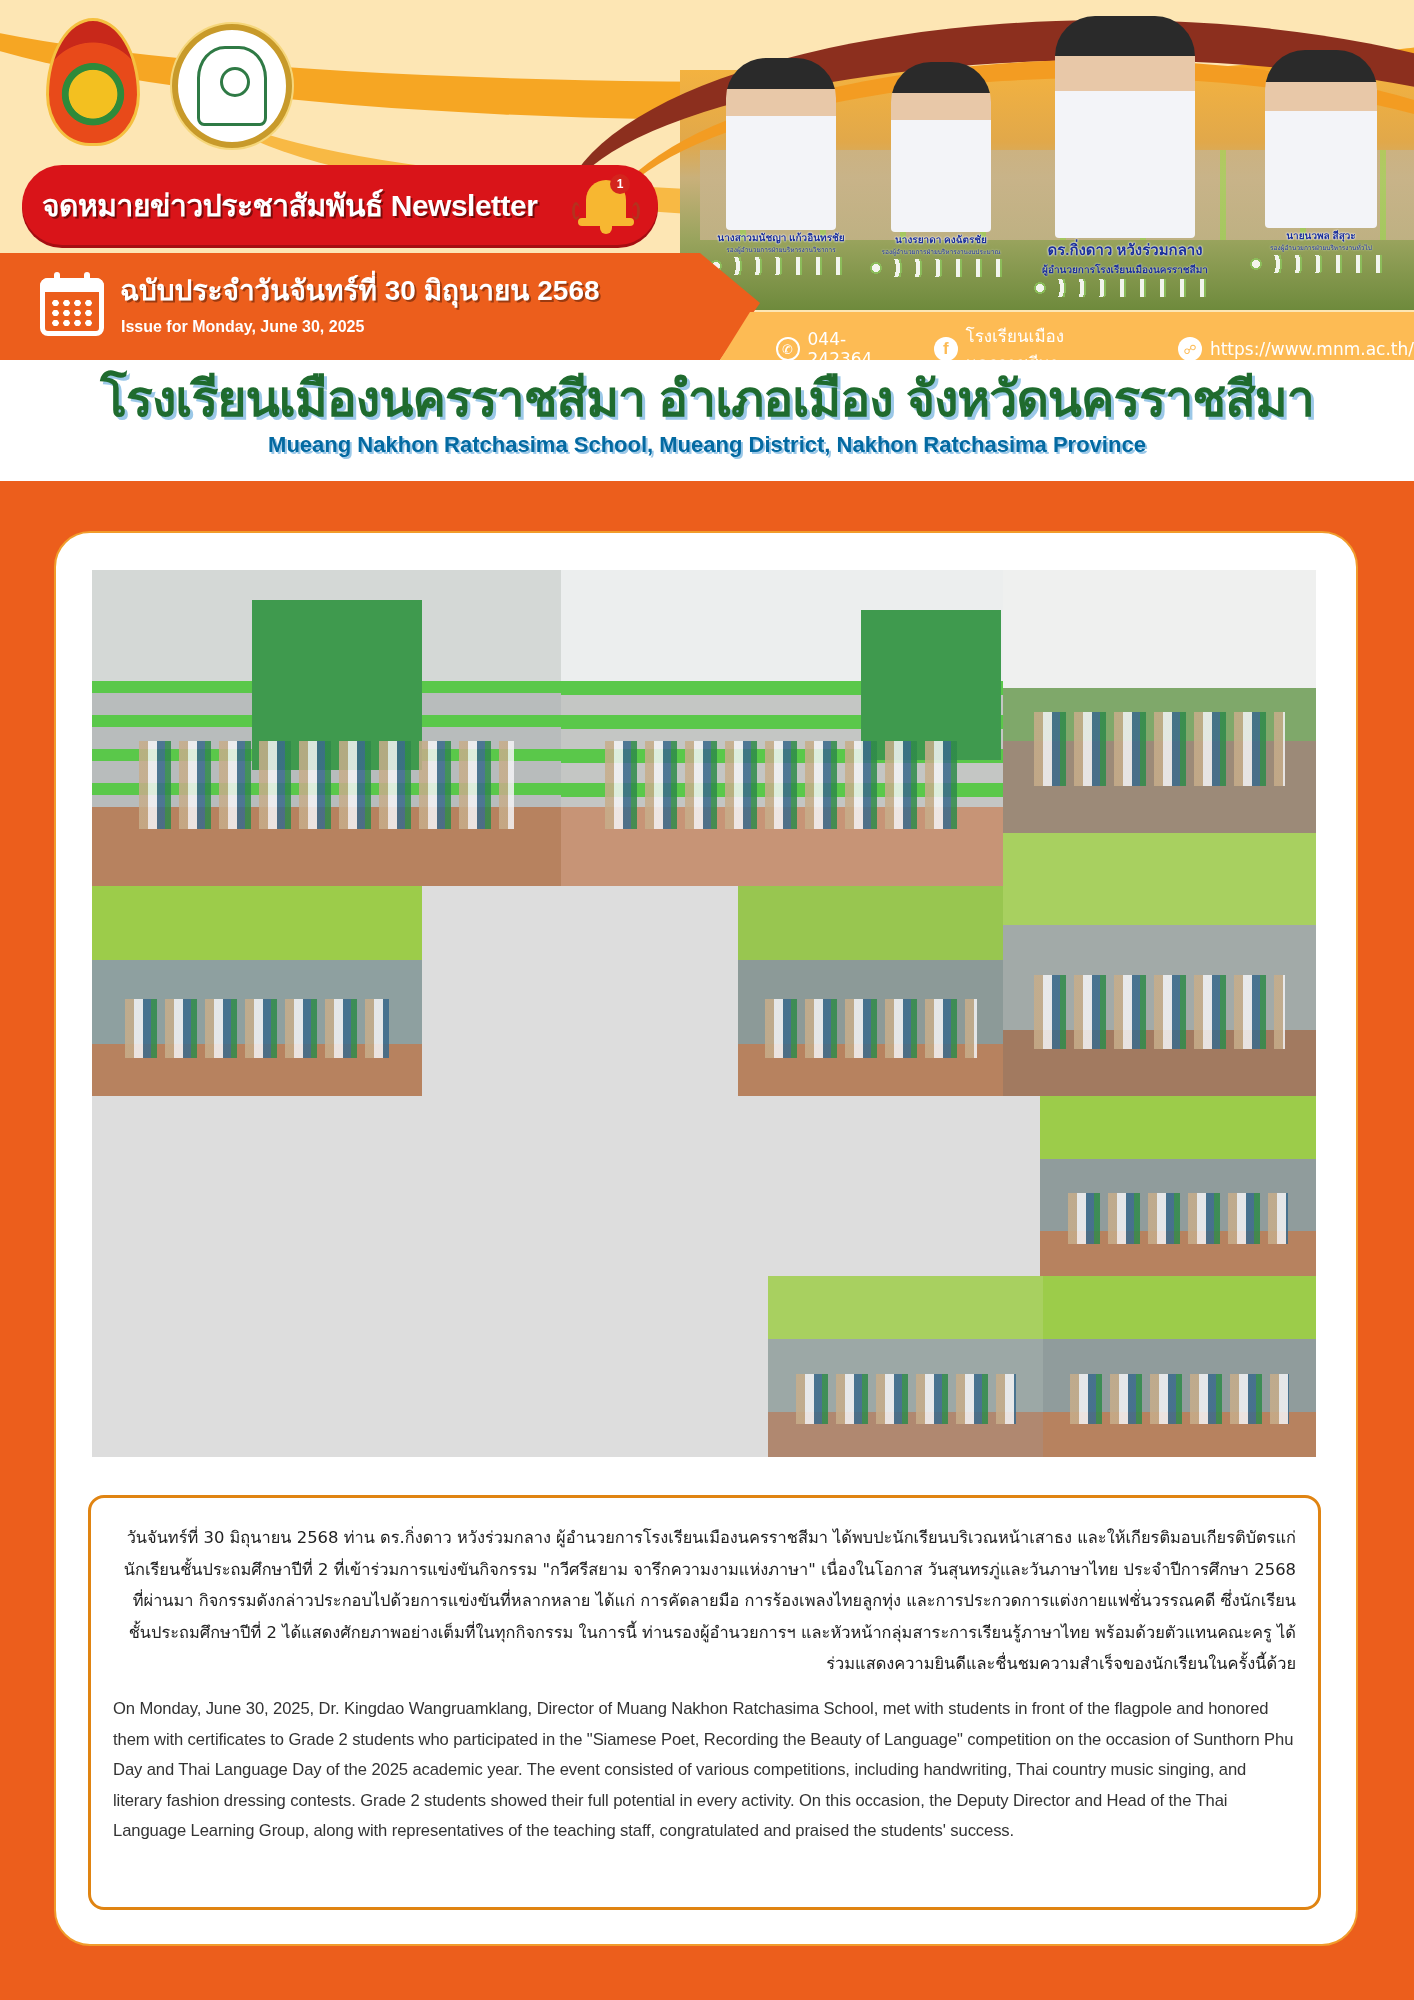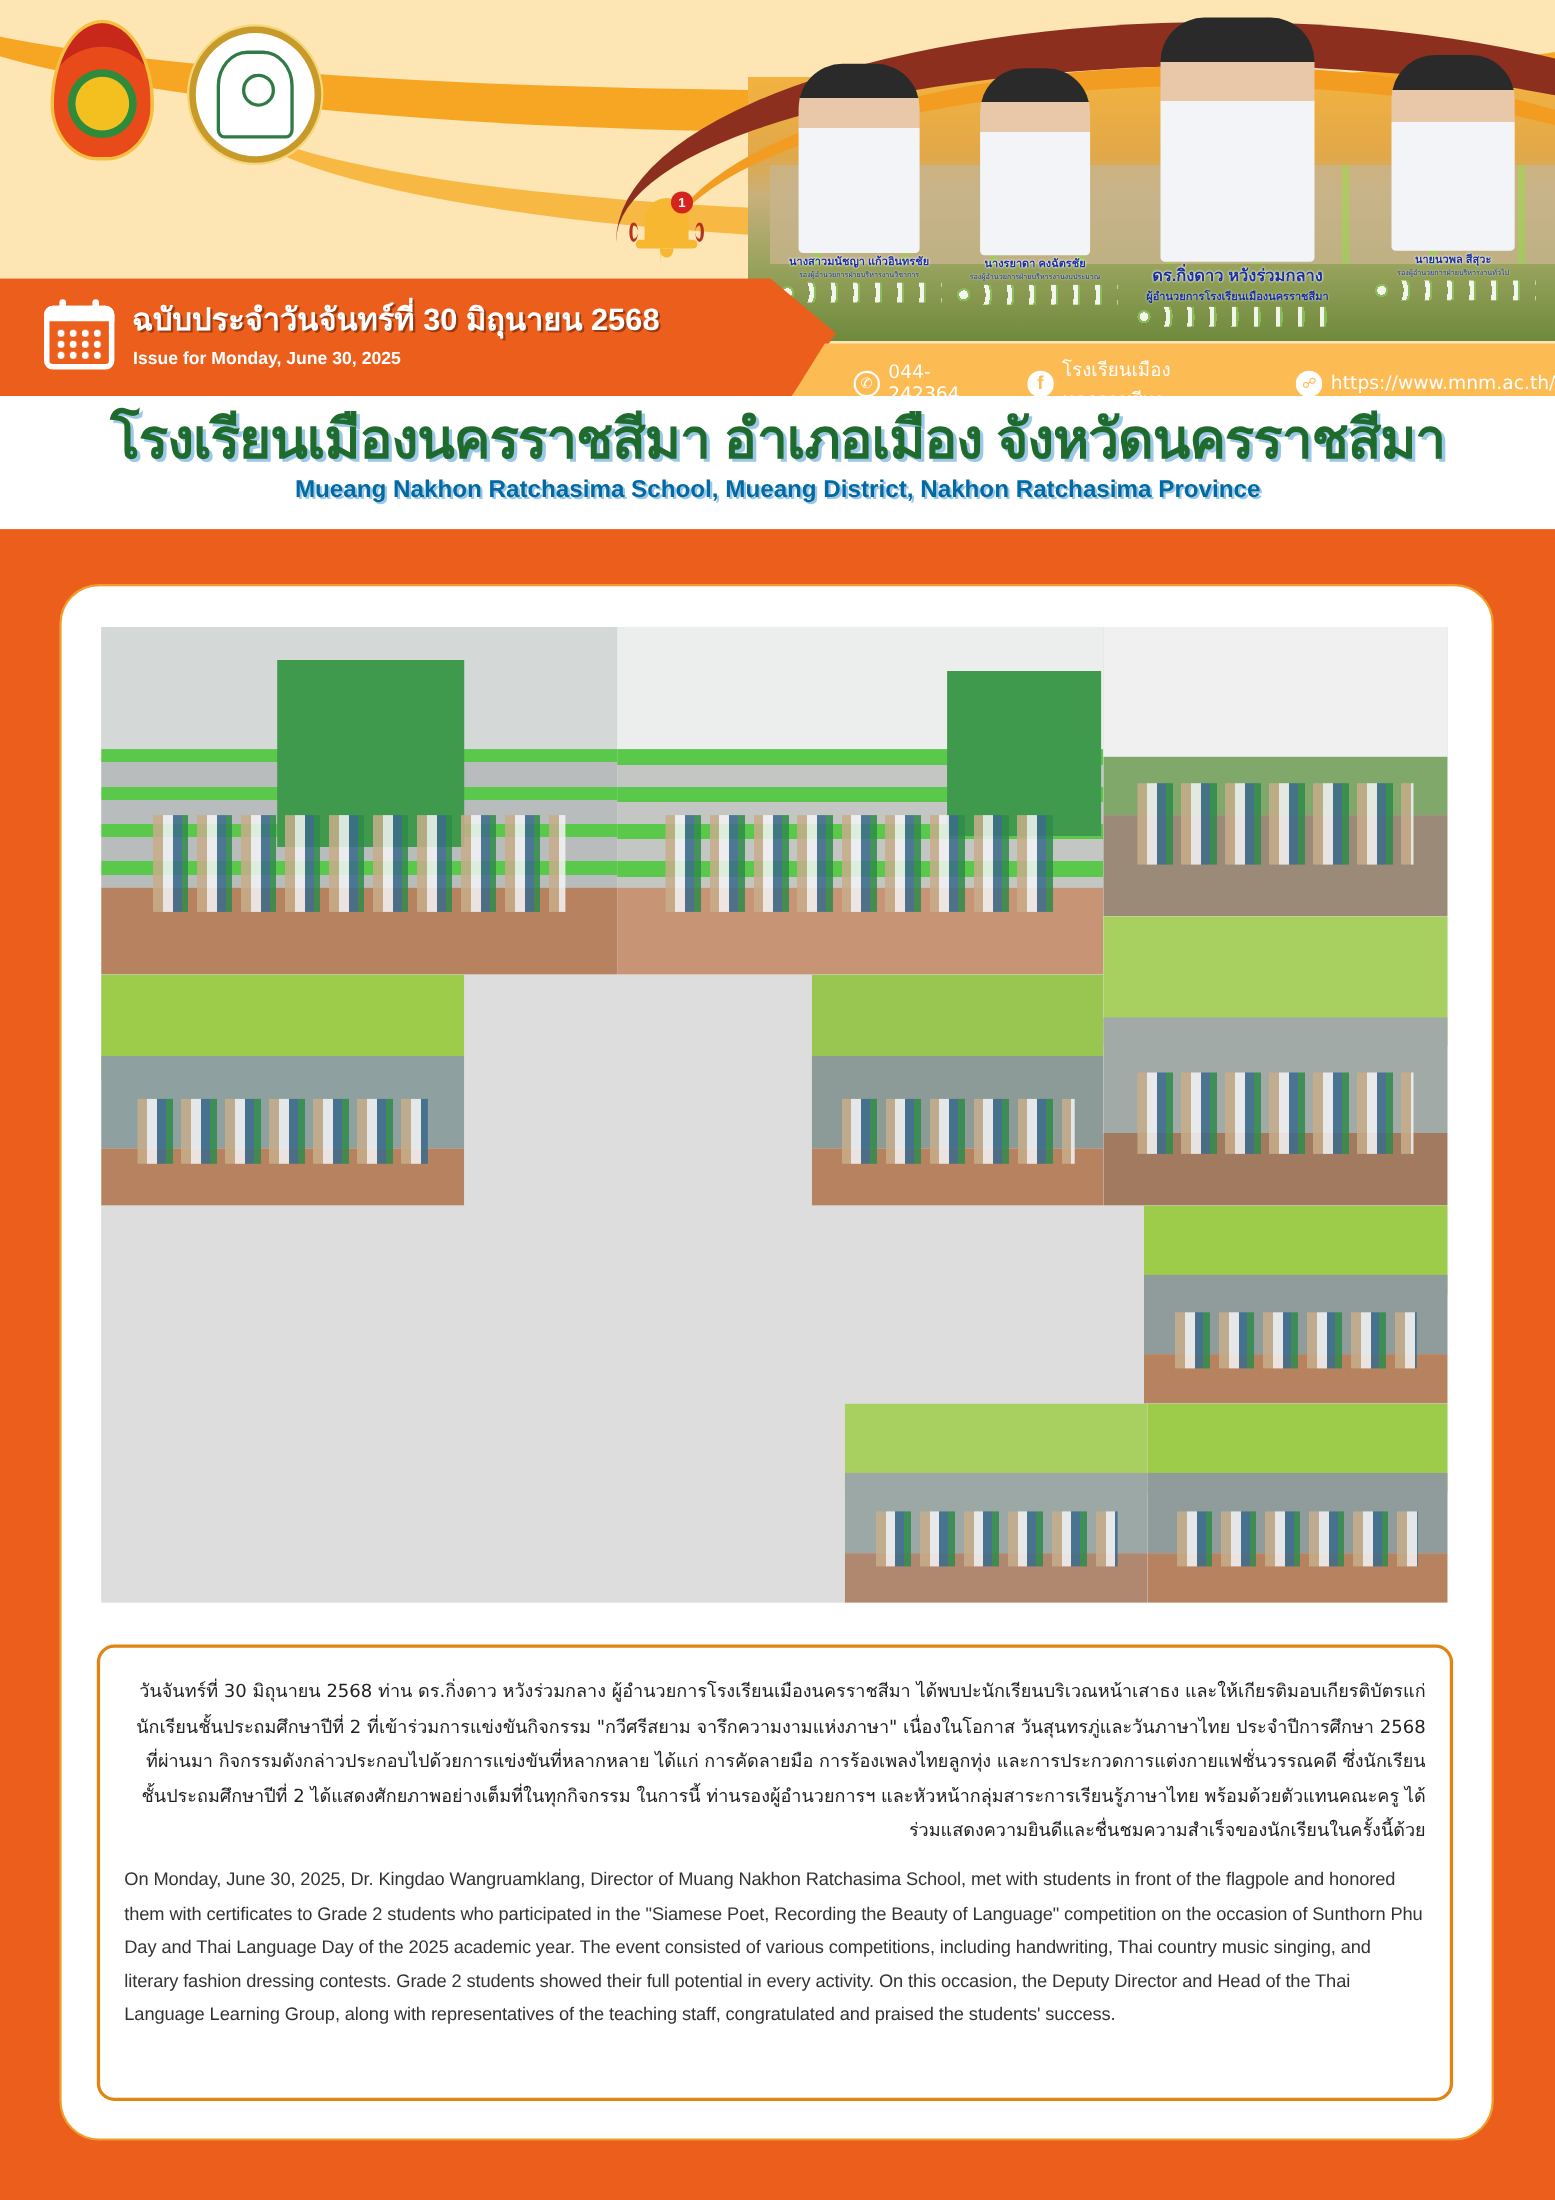--- a/index.html
+++ b/index.html
@@ -128,20 +128,23 @@
     <div class="staff-role">ผู้อำนวยการโรงเรียนเมืองนครราชสีมา</div>
     <div class="flowers"></div>
   </div>
   <div class="staff" style="left:1246px;top:50px;width:150px;">
     <div class="staff-figure" style="width:112px;height:178px;"></div>
     <div class="staff-name">นายนวพล สีสุวะ</div>
     <div class="staff-role">รองผู้อำนวยการฝ่ายบริหารงานทั่วไป</div>
     <div class="flowers"></div>
   </div>
 
+  <div class="title-pill">
+    <span class="title-text">จดหมายข่าวประชาสัมพันธ์ Newsletter</span>
+  </div>
   <div class="bell">
     <div class="bell-wave l"></div>
     <div class="bell-body"></div>
     <div class="bell-rim"></div>
     <div class="bell-clap"></div>
     <div class="bell-wave r"></div>
     <div class="bell-badge">1</div>
   </div>
 
   <div class="date-band"></div>

